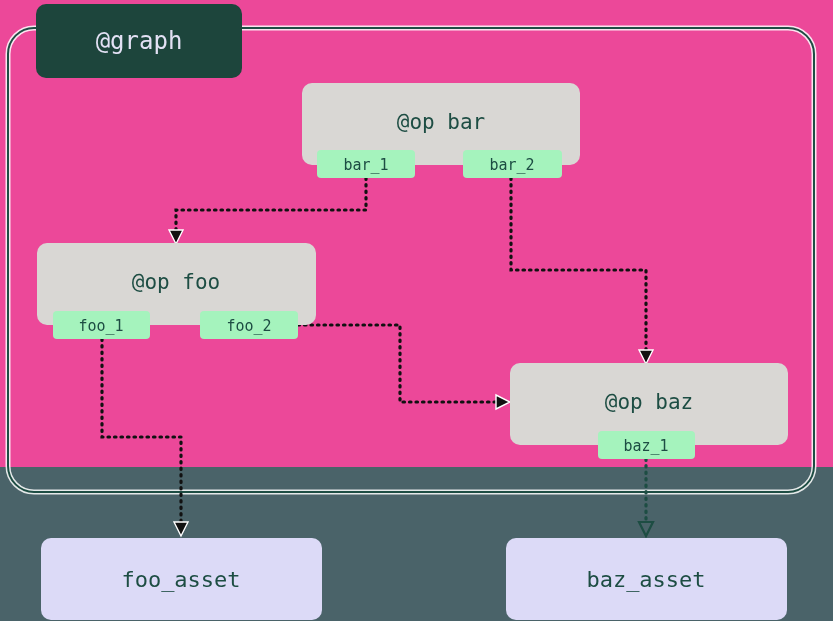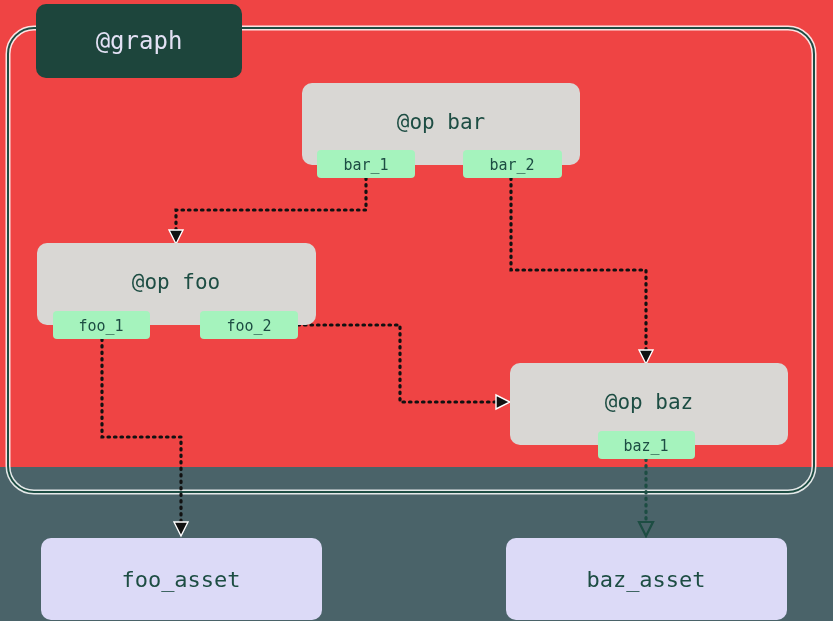--- a/index.html
+++ b/index.html
@@ -10,21 +10,21 @@
   body {
     width: 833px;
     height: 621px;
     overflow: hidden;
     font-family: "DejaVu Sans Mono", monospace;
   }
   #stage {
     position: relative;
     width: 833px;
     height: 467px;
-    background: #ef4444;
+    background: #ec4899;
   }
   svg#diagram {
     position: absolute;
     left: 0;
     top: 0;
     width: 833px;
     height: 621px;
   }
   .node-label {
     font-family: "DejaVu Sans Mono", monospace;

